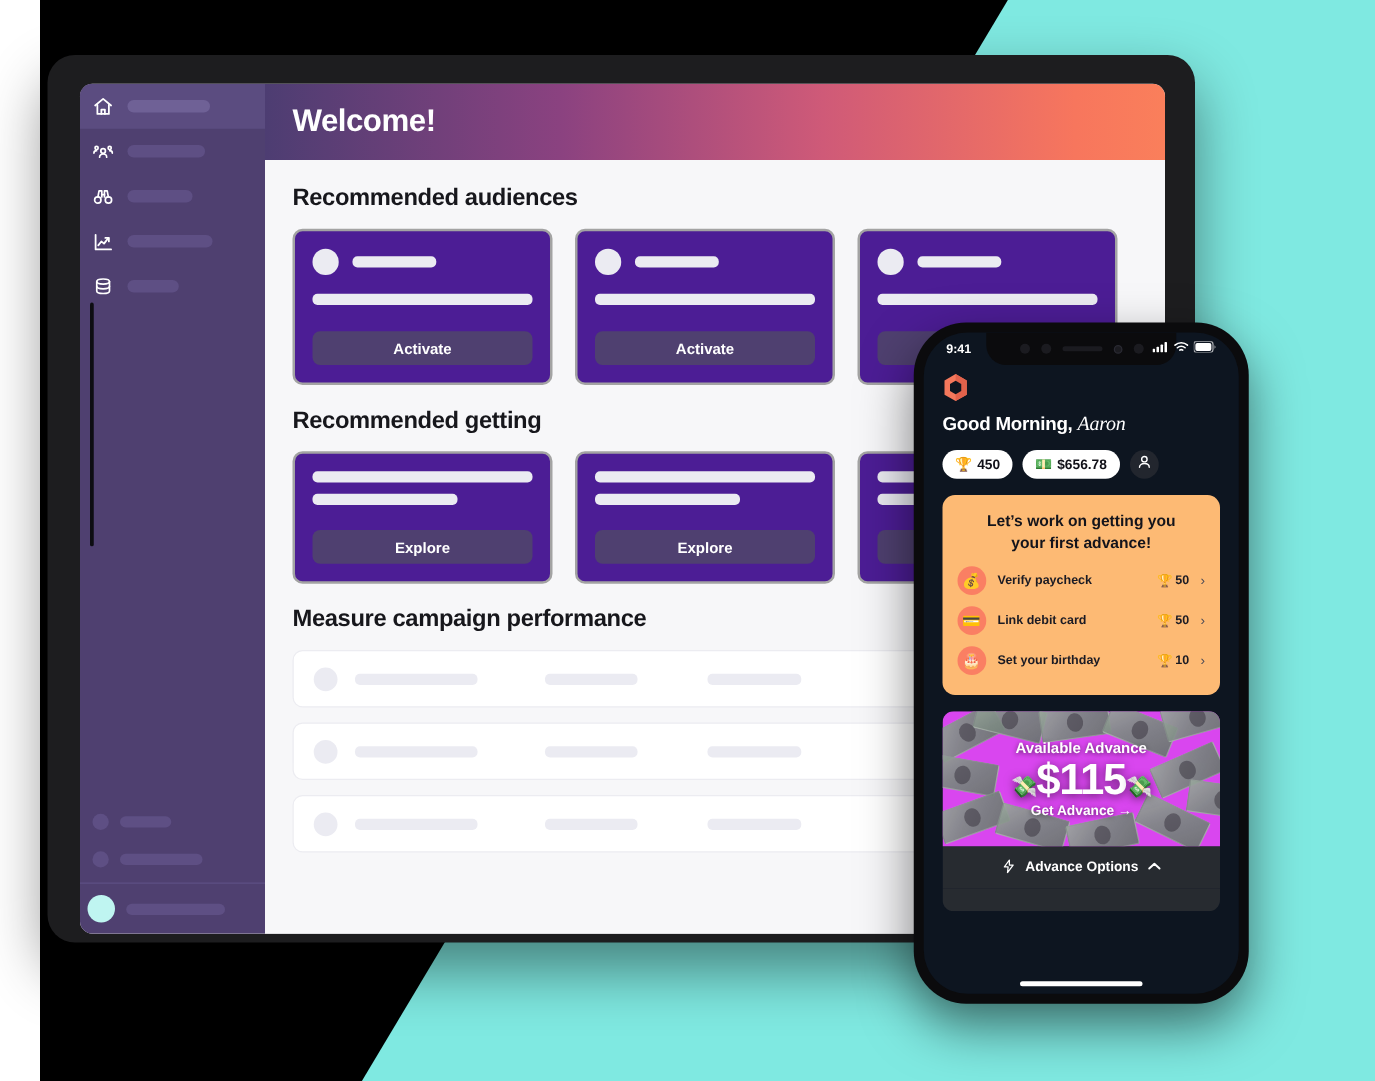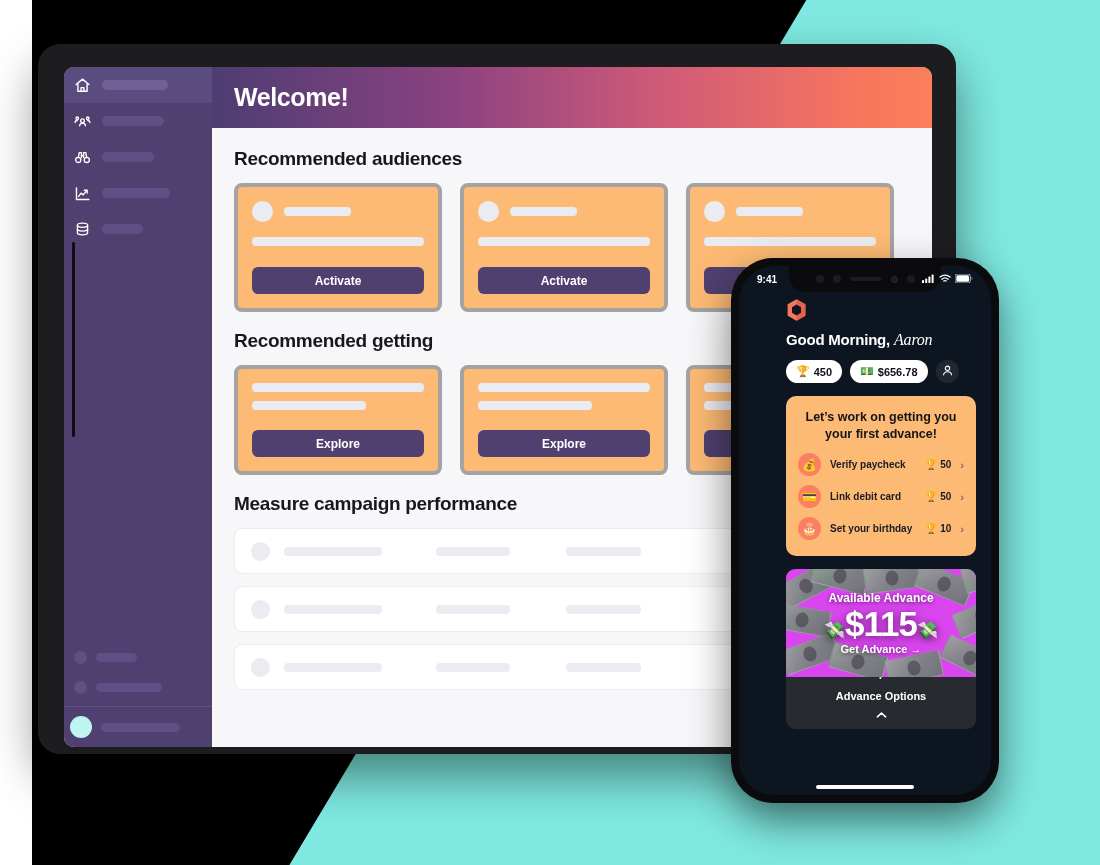--- a/index.html
+++ b/index.html
@@ -171,22 +171,22 @@
     font-size: 19px;
     font-weight: bold;
     color: #17171c;
     letter-spacing: -0.3px;
     margin-bottom: 13px;
   }
   .section { margin-bottom: 18px; }
   .card-row { display: flex; gap: 18px; }
   .card {
     flex: 0 0 208px;
-    background: #fdba74;
-    border: 4px solid #a3a3a3;
+    background: #4c1d95;
+    border: 2px solid #a3a3a3;
     border-radius: 8px;
     padding: 14px;
   }
   .card-head { display: flex; align-items: center; gap: 11px; margin-bottom: 15px; }
   .card-avatar { width: 21px; height: 21px; border-radius: 50%; background: #ebebf2; flex: 0 0 21px; }
   .sk { background: #ebebf2; border-radius: 4px; height: 9px; }
   .card-btn {
     height: 27px;
     border-radius: 6px;
     background: #4f4070;
@@ -250,21 +250,21 @@
   .notch .cam2 { width: 7px; height: 7px; border-radius: 50%; background: #1b1b20; border: 1px solid #2a2a33;}
   .notch .spk { width: 32px; height: 4px; border-radius: 3px; background: #1b1b20; }
 
   .status-bar {
     position: absolute; top: 0; left: 0; right: 0; height: 26px;
     display: flex; align-items: center; justify-content: space-between;
     padding: 0 18px; z-index: 6;
     color: #ffffff; font-size: 10px; font-weight: bold;
   }
   .status-right { display: flex; align-items: center; gap: 4px; }
-  .phone-body { padding: 32px 15px 0 15px; margin-left: 32px; }
+  .phone-body { padding: 32px 15px 0 15px; }
 
   .app-logo { width: 21px; height: 24px; margin-bottom: 9px; }
   .greet { color: #ffffff; font-size: 15px; font-weight: bold; letter-spacing: -0.2px; margin-bottom: 11px;}
   .greet .name { font-family: "Liberation Serif", serif; font-style: italic; font-weight: normal; font-size: 16px;}
   .chips { display: flex; align-items: center; gap: 8px; margin-bottom: 13px; }
   .chip {
     background: #ffffff; border-radius: 14px; height: 23px;
     display: flex; align-items: center; gap: 4px; padding: 0 10px;
     font-size: 11px; font-weight: bold; color: #101018;
   }
@@ -317,21 +317,21 @@
     width: 13px; height: 15px; border-radius: 50%;
     background: rgba(40,48,44,.5);
   }
   .adv-label { position: relative; z-index: 3; color:#fff; font-size: 12px; font-weight: bold; text-shadow: 0 1px 4px rgba(0,0,0,.6);}
   .adv-amount { position: relative; z-index: 3; color:#fff; font-size: 35px; font-weight: bold; letter-spacing:-1px; line-height:1.08; text-shadow: 0 2px 8px rgba(0,0,0,.55);}
   .adv-amount .money { font-size: 17px; }
   .adv-cta { position: relative; z-index: 3; color:#fff; font-size: 11px; font-weight: bold; text-shadow: 0 1px 4px rgba(0,0,0,.6);}
   .adv-options {
     background: #272b30; height: 34px;
     display:flex; align-items:center; justify-content:center; gap: 7px;
-    color:#fff; font-size: 11px; font-weight: bold; flex-direction: column;
+    color:#fff; font-size: 11px; font-weight: bold;
   }
   .adv-extra {
     background: #272b30;
     height: 18px;
     display:flex; align-items:center; justify-content:space-between;
     padding: 0 14px; font-size: 9px; color:#9aa0aa;
     overflow:hidden;
   }
   .home-ind {
     position: absolute; bottom: 6px; left: 50%; transform: translateX(-50%);

